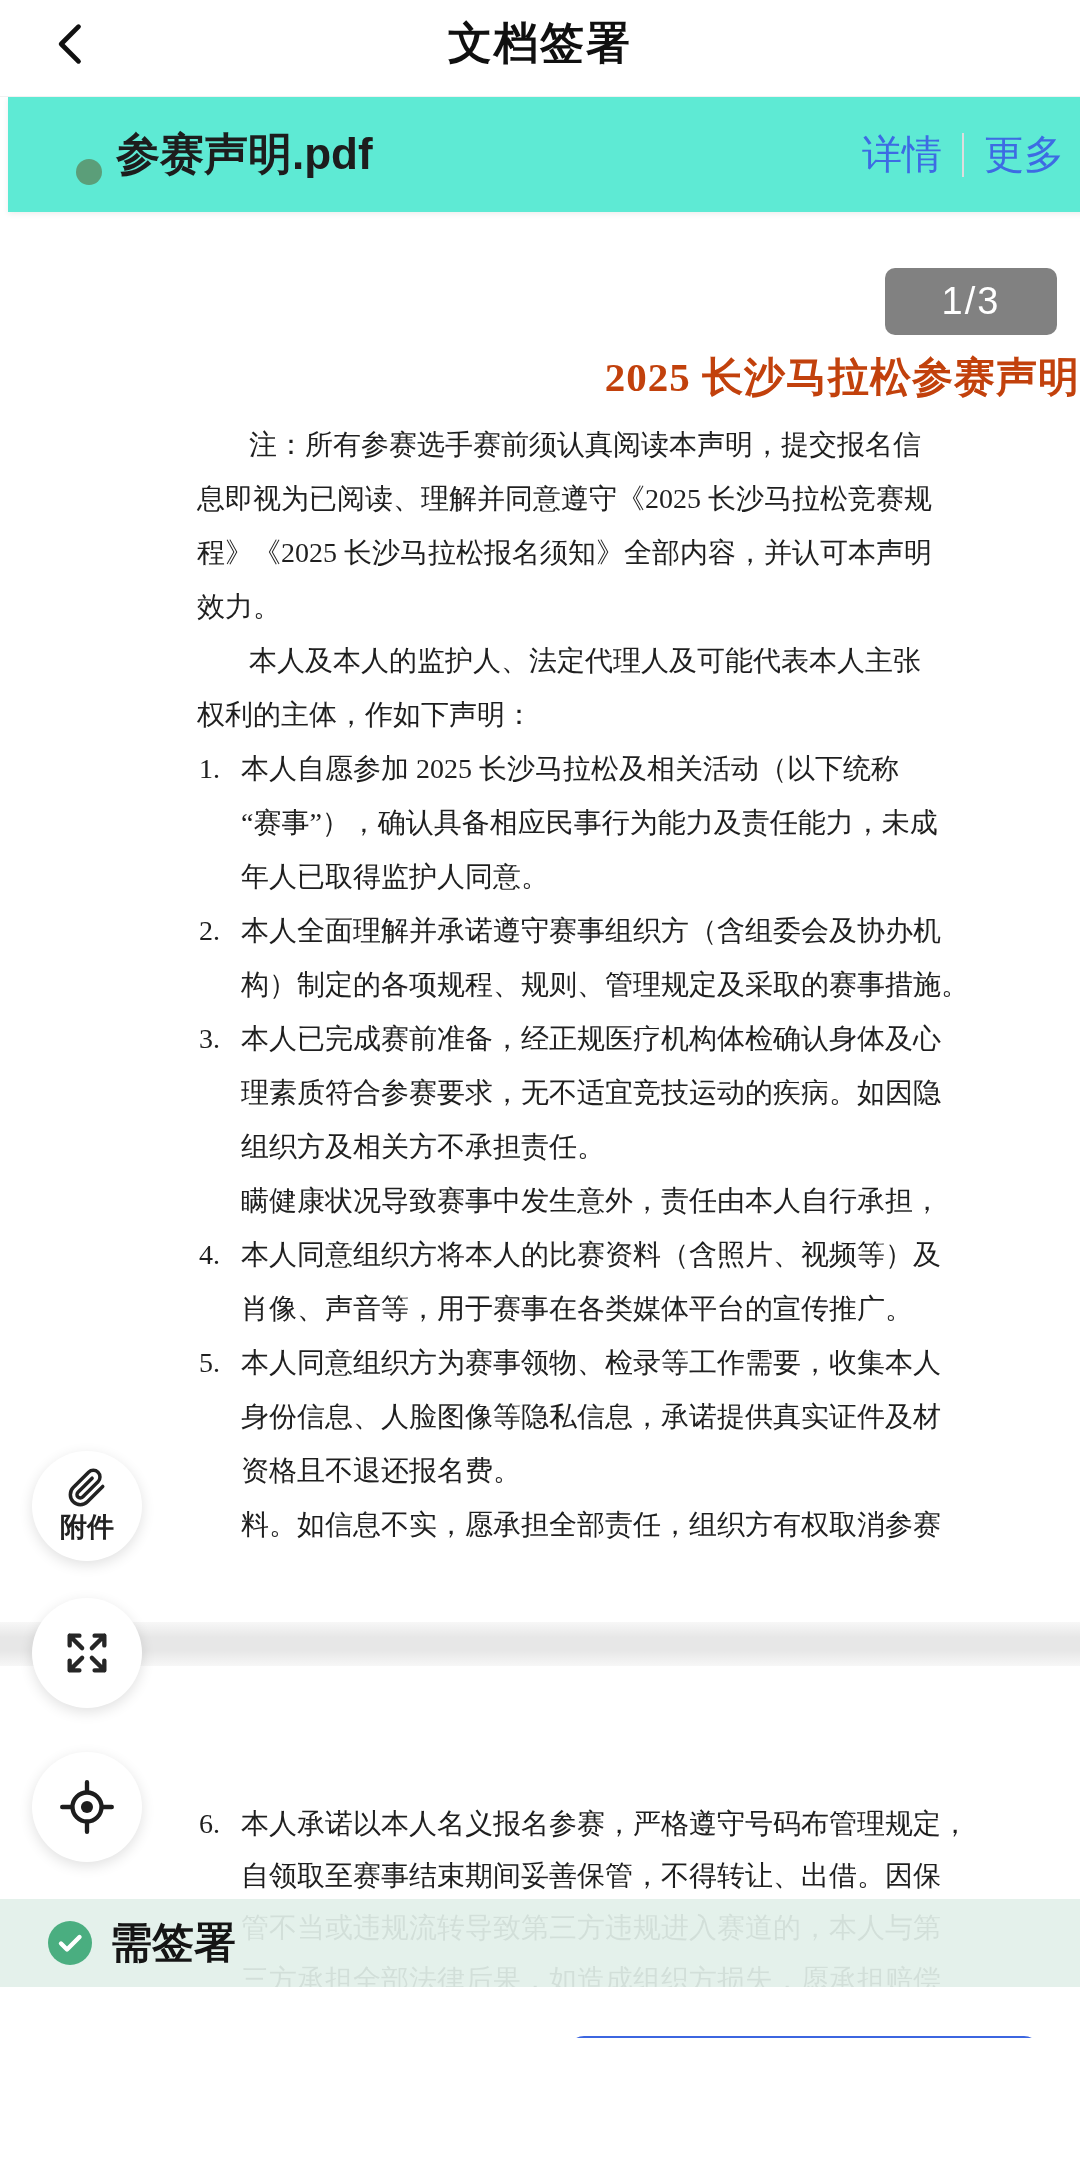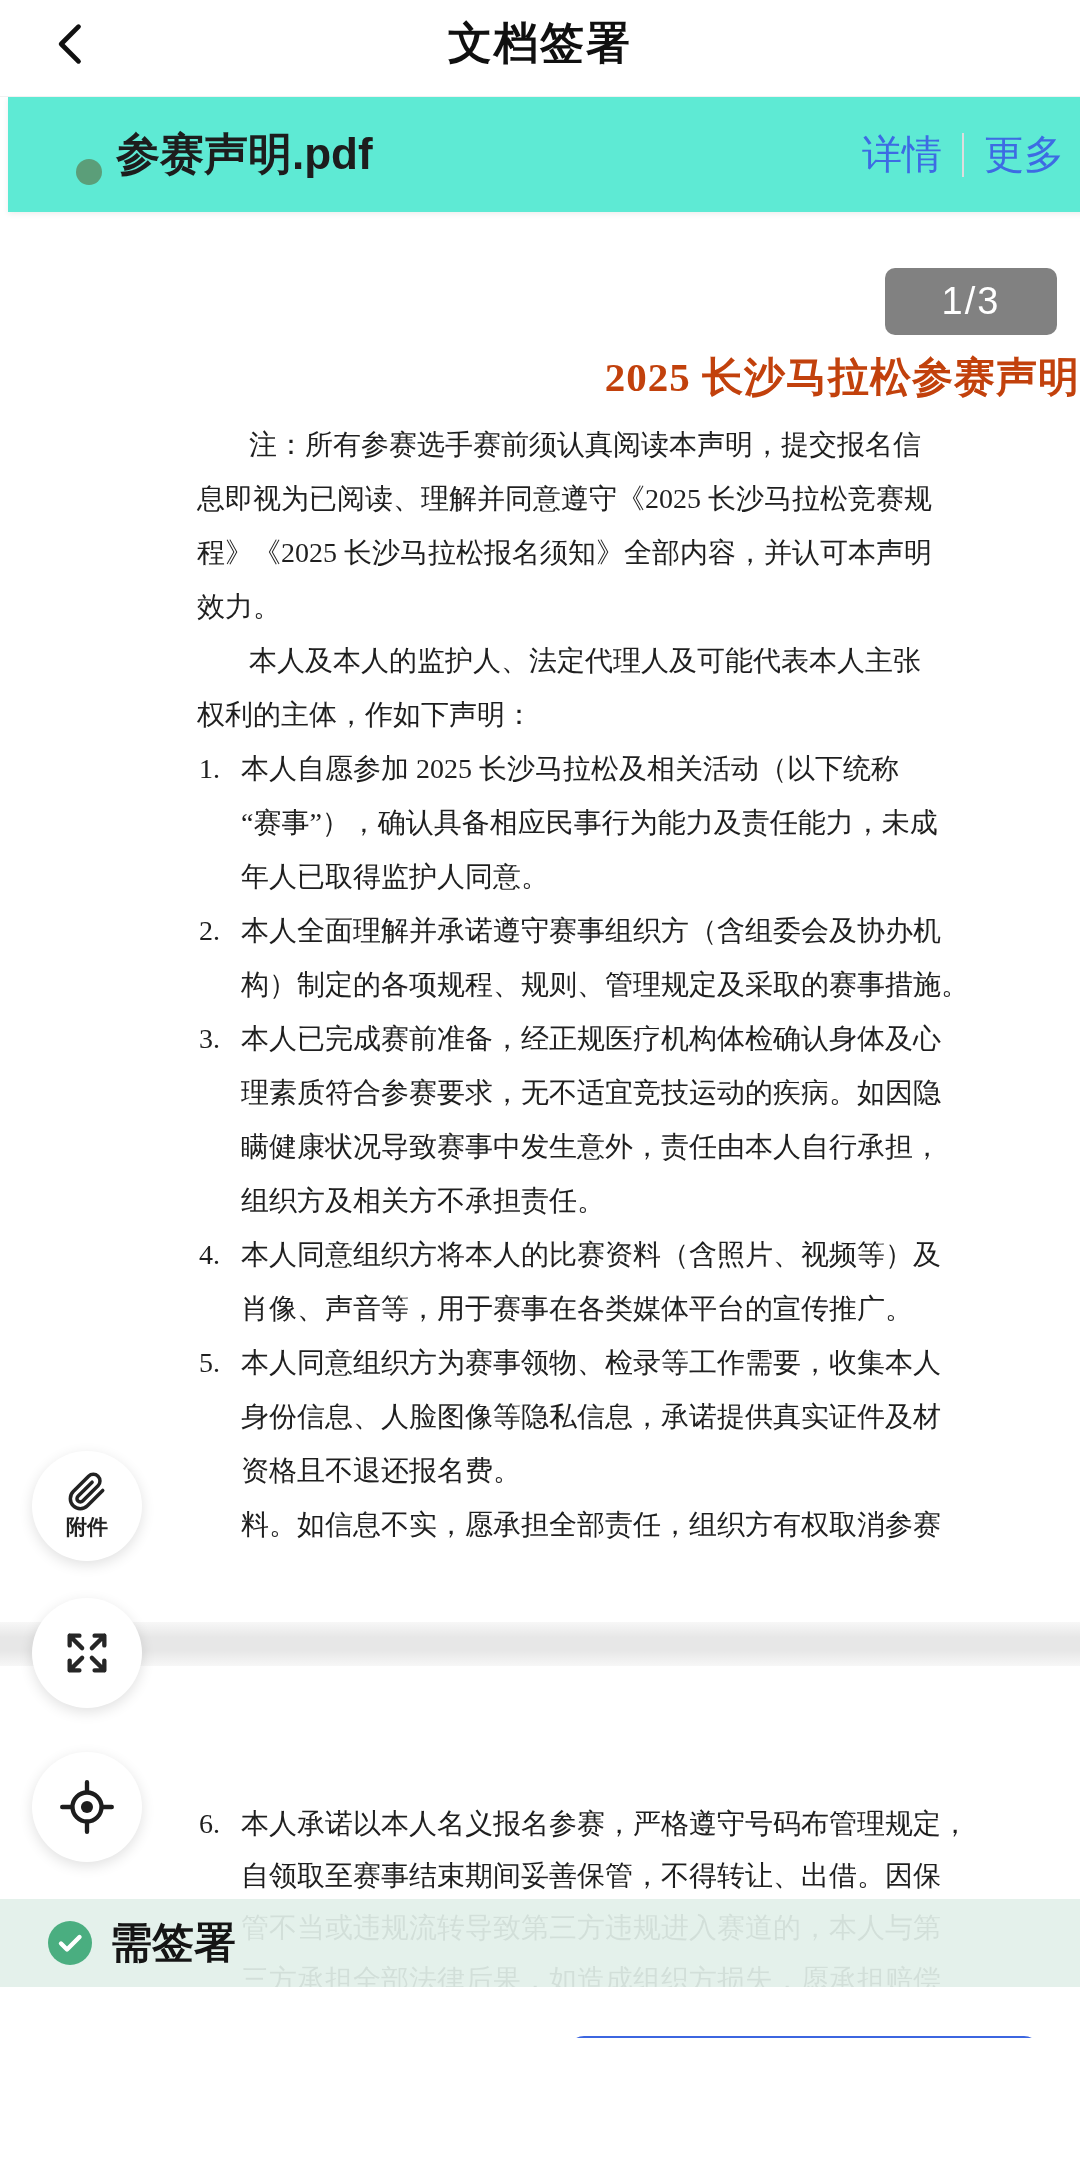--- a/index.html
+++ b/index.html
@@ -46,21 +46,21 @@
   .line.item .txt{margin-left:44px;display:inline-block;}
   .line.cont .txt{margin-left:44px;display:inline-block;}
 
   
   .float-tool{position:absolute;left:32px;width:110px;height:110px;border-radius:50%;background:#fff;
               box-shadow:0 4px 14px rgba(0,0,0,0.12);display:flex;flex-direction:column;align-items:center;
               justify-content:center;z-index:6;}
   #tool-attachment{top:1451px;}
   #tool-expand{top:1598px;}
   #tool-locate{top:1752px;}
-  .float-label{font-size:21px;font-weight:600;color:#222;margin-top:1px;}
+  .float-label{font-size:27px;font-weight:600;color:#222;margin-top:1px;}
 
   
   .sign-banner{position:absolute;left:0;top:1899px;width:1080px;height:88px;z-index:7;display:flex;
                align-items:center;}
   .check-circle{width:44px;height:44px;border-radius:50%;margin-left:48px;display:flex;align-items:center;
                 justify-content:center;flex:0 0 auto;}
   .banner-label{margin-left:18px;font-size:42px;font-weight:700;color:#151515;}
 
   
   .bottom-bar{position:absolute;left:0;top:1987px;width:1080px;height:187px;background:#fff;z-index:8;}
@@ -115,22 +115,22 @@
         <div class="line plain"><span class="txt">效力。</span></div>
         <div class="line first"><span class="txt">本人及本人的监护人、法定代理人及可能代表本人主张</span></div>
         <div class="line plain"><span class="txt">权利的主体，作如下声明：</span></div>
         <div class="line item"><span class="num">1.</span><span class="txt">本人自愿参加 2025 长沙马拉松及相关活动（以下统称</span></div>
         <div class="line cont"><span class="txt">“赛事”），确认具备相应民事行为能力及责任能力，未成</span></div>
         <div class="line cont"><span class="txt">年人已取得监护人同意。</span></div>
         <div class="line item"><span class="num">2.</span><span class="txt">本人全面理解并承诺遵守赛事组织方（含组委会及协办机</span></div>
         <div class="line cont"><span class="txt">构）制定的各项规程、规则、管理规定及采取的赛事措施。</span></div>
         <div class="line item"><span class="num">3.</span><span class="txt">本人已完成赛前准备，经正规医疗机构体检确认身体及心</span></div>
         <div class="line cont"><span class="txt">理素质符合参赛要求，无不适宜竞技运动的疾病。如因隐</span></div>
+        <div class="line cont"><span class="txt">组织方及相关方不承担责任。</span></div>
         <div class="line cont"><span class="txt">瞒健康状况导致赛事中发生意外，责任由本人自行承担，</span></div>
-        <div class="line cont"><span class="txt">组织方及相关方不承担责任。</span></div>
         <div class="line item"><span class="num">4.</span><span class="txt">本人同意组织方将本人的比赛资料（含照片、视频等）及</span></div>
         <div class="line cont"><span class="txt">肖像、声音等，用于赛事在各类媒体平台的宣传推广。</span></div>
         <div class="line item"><span class="num">5.</span><span class="txt">本人同意组织方为赛事领物、检录等工作需要，收集本人</span></div>
         <div class="line cont"><span class="txt">身份信息、人脸图像等隐私信息，承诺提供真实证件及材</span></div>
         <div class="line cont"><span class="txt">资格且不退还报名费。</span></div>
         <div class="line cont"><span class="txt">料。如信息不实，愿承担全部责任，组织方有权取消参赛</span></div>
       </div>
     <div class="doc-body" id="page2-body">
         <div class="line item"><span class="num">6.</span><span class="txt">本人承诺以本人名义报名参赛，严格遵守号码布管理规定，</span></div>
         <div class="line cont"><span class="txt">自领取至赛事结束期间妥善保管，不得转让、出借。因保</span></div>

